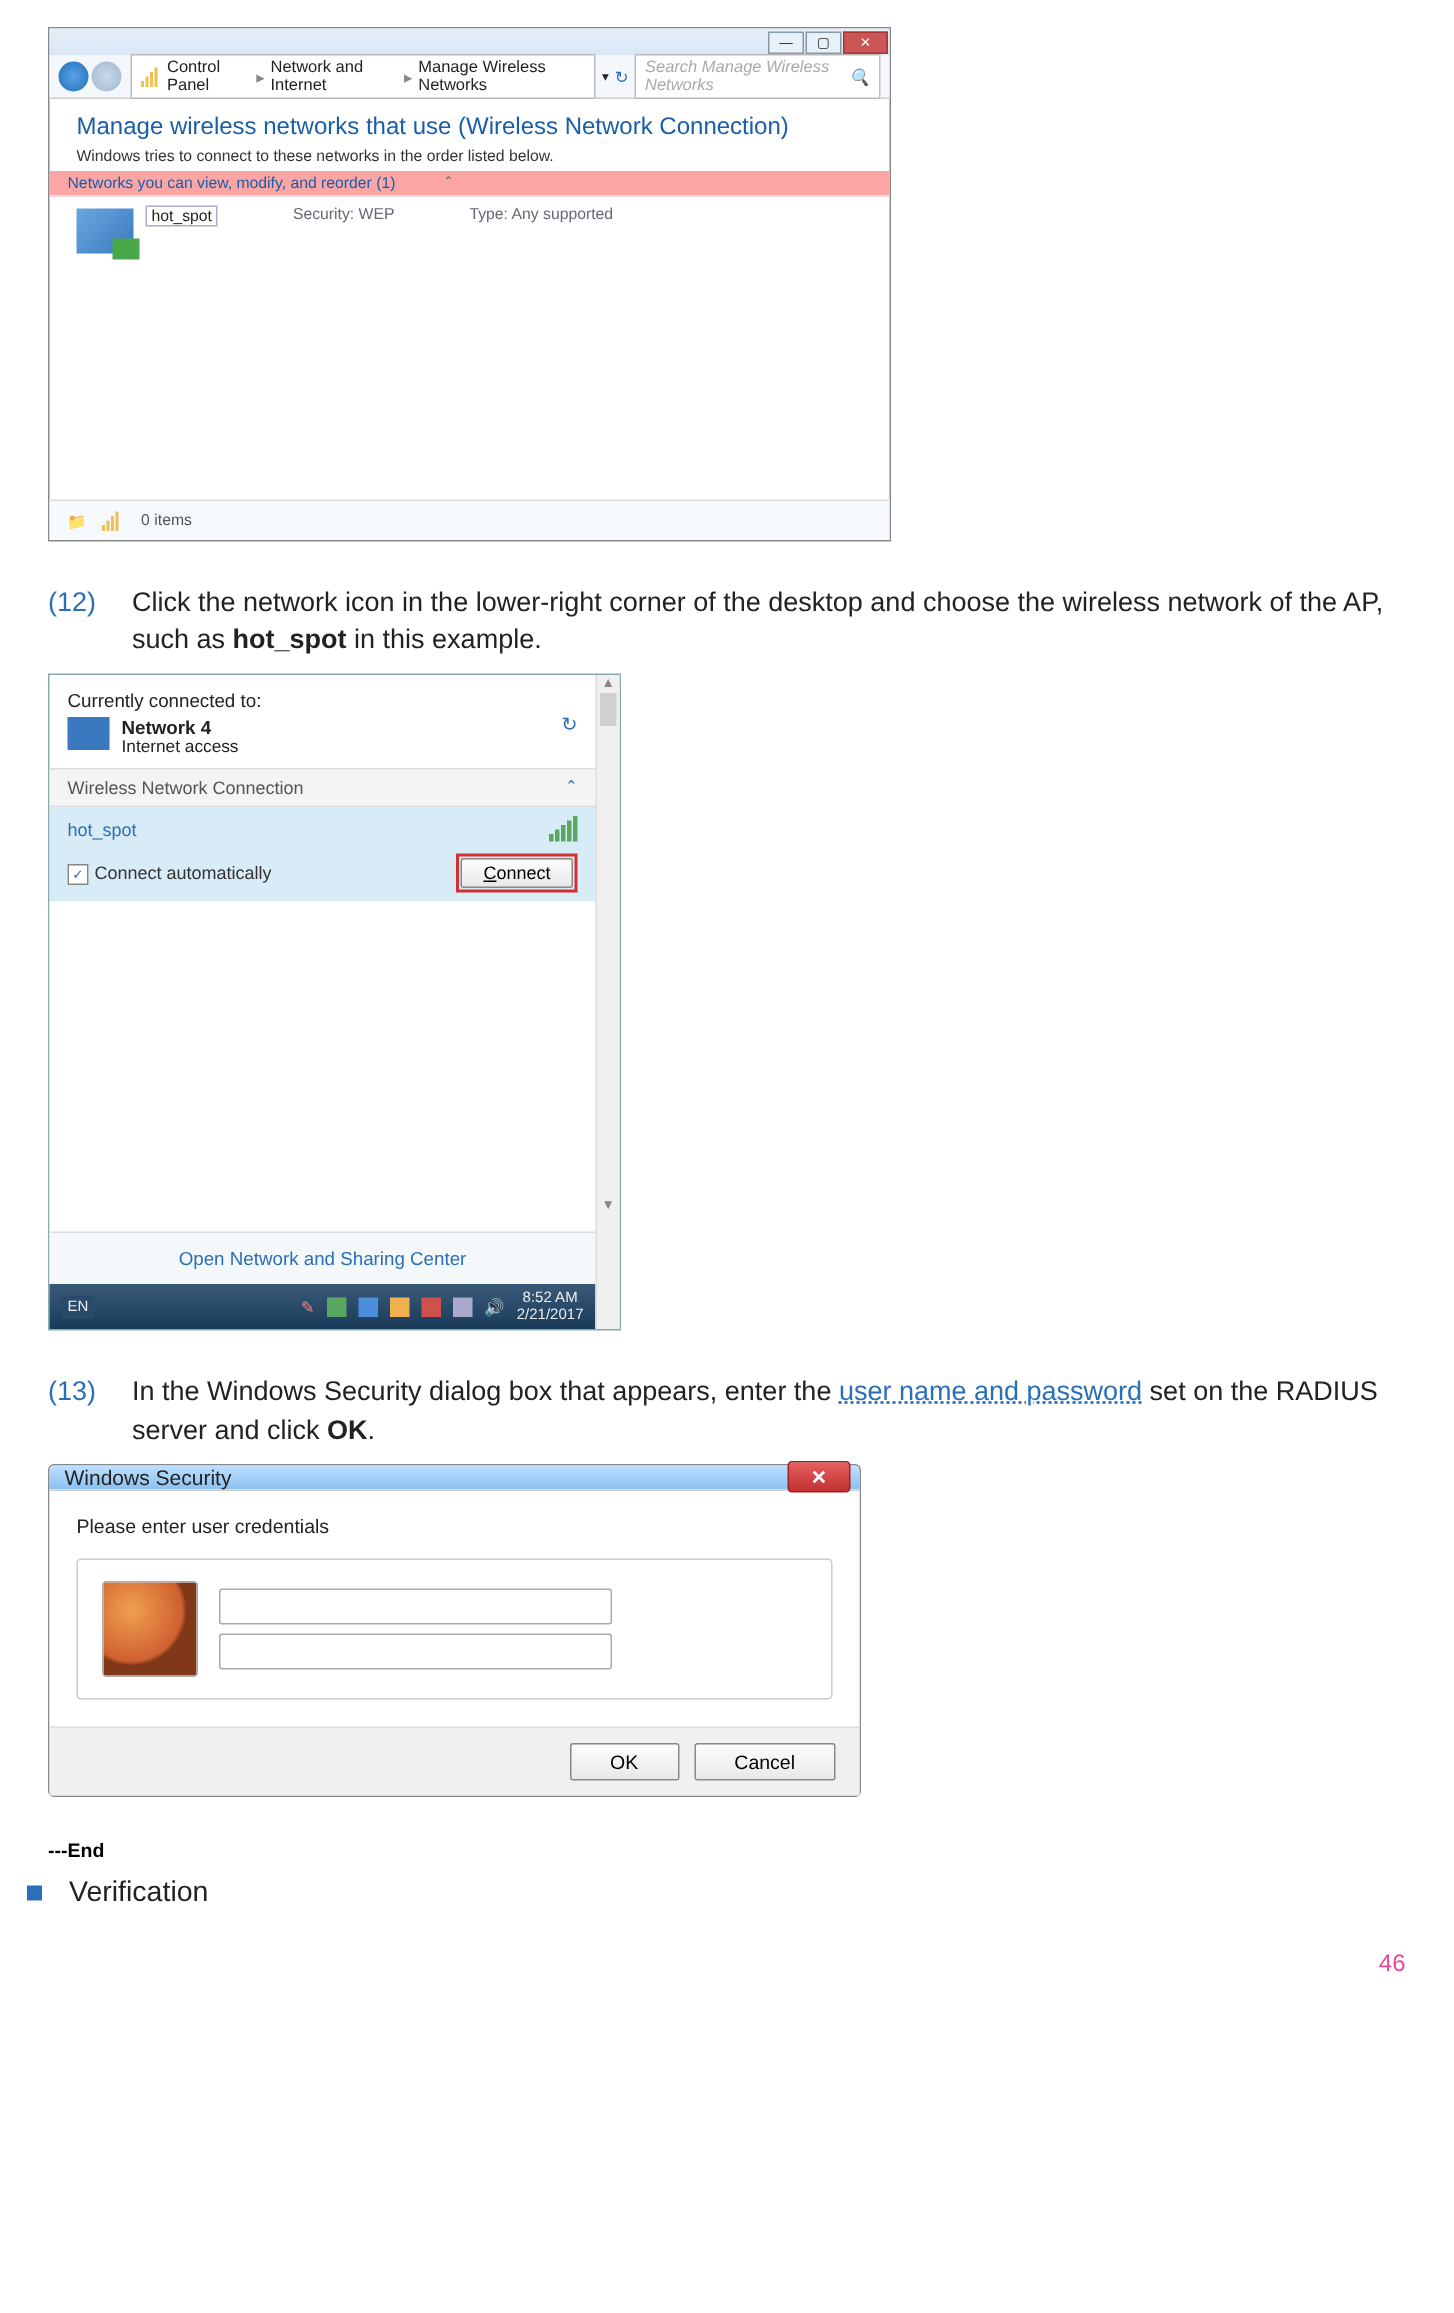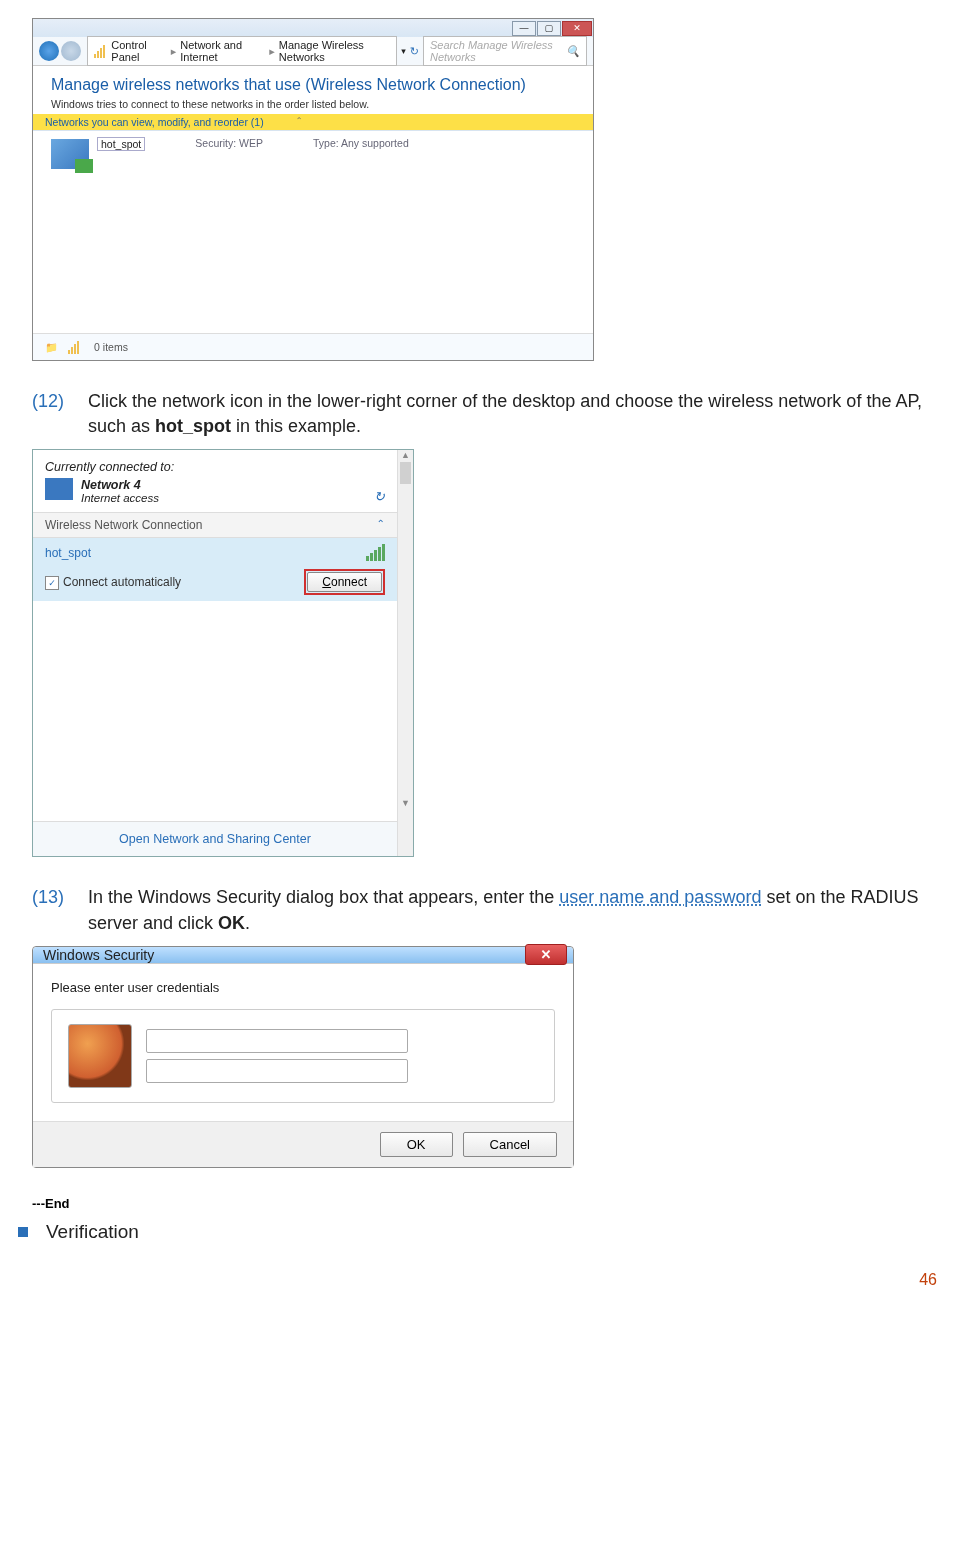--- a/index.html
+++ b/index.html
@@ -14,37 +14,37 @@
     .nav-btn { width:20px; height:20px; border-radius:50%; background:radial-gradient(circle,#5aa3e8,#1e6fb8); margin-right:2px; }
     .nav-btn.r { background:radial-gradient(circle,#c8d8e8,#a0b8d0); }
     .breadcrumb { flex:1; background:#fff; border:1px solid #bbb; padding:2px 6px; margin:0 4px; display:flex; align-items:center; gap:4px; }
     .bc-sep { color:#888; }
     .search { background:#fff; border:1px solid #bbb; padding:2px 6px; color:#aaa; font-style:italic; width:150px; display:flex; align-items:center; justify-content:space-between; }
     .cp-head { padding:10px 18px 4px; }
     .cp-head .t { color:#1a5ea8; font-size:16px; }
     .cp-head .s { font-size:10.5px; color:#333; margin-top:4px; }
     .cp-toolbar { background:linear-gradient(to bottom,#f8fbfe,#e0ecf8); border-top:1px solid #d0dce8; border-bottom:1px solid #d0dce8; padding:3px 12px; font-size:10.5px; display:flex; gap:14px; align-items:center; position:relative; }
     .help { position:absolute; right:10px; width:14px; height:14px; border-radius:50%; background:#4a8edc; color:#fff; font-size:10px; display:flex; align-items:center; justify-content:center; }
-    .cp-sub { background:#fde047; font-size:10.5px; color:#1a5ea8; padding:2px 12px; border-bottom:1px solid #d8e4f0; display:flex; justify-content:flex-start;gap:32px; }
+    .cp-sub { background:#fca5a5; font-size:10.5px; color:#1a5ea8; padding:2px 12px; border-bottom:1px solid #d8e4f0; display:flex; justify-content:flex-start;gap:32px; }
     .chev { color:#666; font-size:8px; }
     .cp-body { height:190px; padding:6px 18px; font-size:10.5px; display:flex; gap:50px; align-items:flex-start; }
     .net-icon { width:38px; height:30px; background:linear-gradient(135deg,#6aa8e0,#3a78c0); position:relative; margin-top:2px; }
     .net-icon::after { content:""; position:absolute; right:-4px; bottom:-4px; width:18px; height:14px; background:#4aa84a; }
     .net-name { background:#fff; border:1px solid #aac; padding:0 3px; font-size:10.5px; }
     .cp-status { border-top:1px solid #ddd; background:#f6fafe; padding:6px 12px; font-size:10.5px; display:flex; align-items:center; gap:10px; color:#555; }
     .sig-icon { width:16px; height:14px; display:inline-flex; align-items:flex-end; gap:1px; }
     .sig-icon span { width:2px; background:#f0c050; }
     .sig-icon span:nth-child(1){height:4px} .sig-icon span:nth-child(2){height:7px} .sig-icon span:nth-child(3){height:10px} .sig-icon span:nth-child(4){height:13px}
     
     .step { display:flex; gap:20px; margin:20px 0 10px 0; line-height:1.4; }
     .stepnum { color:#2a6fb8; min-width:36px; }
     .linklike { color:#2a6fb8; text-decoration:underline dotted; }
     
     .tray { width:380px; border:1.5px solid #8aa; }
-    .tray-top { padding:10px 12px 8px; font-size:12.5px; display:flex; justify-content:space-between; align-items:flex-end;font-style:italic; }
+    .tray-top { padding:10px 12px 8px; font-size:12.5px; display:flex; justify-content:space-between; align-items:center; }
     .refresh { color:#2a6fb8; font-size:13px; }
     .tray-net { display:flex; align-items:flex-start; gap:8px; margin-top:4px; }
     .tray-net .ico { width:28px; height:22px; background:#3a78c0; }
     .tray-sec { background:#f4f4f4; border-top:1px solid #ddd; border-bottom:1px solid #ddd; padding:5px 12px; font-size:12px; color:#555; display:flex; justify-content:space-between; }
     .tray-item { background:#d8ecf8; padding:6px 12px; font-size:12px; }
     .tray-item .row { display:flex; justify-content:space-between; align-items:center; color:#2a6fb8; }
     .bars { display:inline-flex; align-items:flex-end; gap:1px; }
     .bars span { width:3px; background:#5aa860; } .bars span:nth-child(1){height:5px} .bars span:nth-child(2){height:8px} .bars span:nth-child(3){height:11px} .bars span:nth-child(4){height:14px} .bars span:nth-child(5){height:17px}
     .connect-row { display:flex; justify-content:space-between; align-items:center; margin-top:8px; font-size:12px; color:#333; }
     .cbx { width:12px; height:12px; border:1px solid #888; background:#fff; display:inline-flex; align-items:center; justify-content:center; font-size:9px; color:#2a6fb8; margin-right:4px; }
@@ -65,21 +65,21 @@
     .sec-h { color:#1a5ea8; font-size:20px; }
     .sec-s { font-size:13px; margin-top:2px; }
     .sec-form { border:1px solid #ccc; border-radius:3px; padding:14px 16px; margin-top:14px; display:flex; gap:14px; align-items:center; }
     .avatar { width:62px; height:62px; border:1px solid #aaa; border-radius:3px; background:radial-gradient(circle at 30% 30%, #f0a050, #d06030 55%, #803818 60%); position:relative; overflow:hidden; }
     .field { width:260px; height:22px; border:1px solid #aaa; border-radius:2px; background:#fff; margin-bottom:6px; }
     .sec-btns { background:#f0f0f0; border-top:1px solid #ddd; padding:10px 16px; display:flex; justify-content:flex-end; gap:10px; }
     .sec-btns .btn { padding:4px 26px; font-size:13px; }
     .end { color:#000000; font-weight:bold; font-size:13px; margin:22px 0 10px; }
     .verif { display:flex; align-items:center; gap:18px; margin-left:-14px; }
     .sq { width:10px; height:10px; background:#2a6fb8; }
-    .pagenum { text-align:right; color:#c2410c; font-size:16px; margin-top:28px; }
+    .pagenum { text-align:right; color:#ec4899; font-size:16px; margin-top:28px; }
   </style>
 </head>
 <body>
 
 <div class="win cp">
   <div class="cp-titlebar">
     <div class="cp-ctrl mid">—</div>
     <div class="cp-ctrl mid">▢</div>
     <div class="cp-ctrl close">✕</div>
   </div>
@@ -171,20 +171,34 @@
             <span></span>
           </span>
       </div>
       <div class="connect-row">
         <span><span class="cbx">✓</span><span>Connect automatically</span></span>
         <span class="red-box"><button class="btn"><u>C</u><span>onnect</span></button></span>
       </div>
     </div>
     <div class="tray-empty"></div>
     <div class="tray-link">Open Network and Sharing Center</div>
+    <div class="taskbar">
+      <span class="lang">EN</span>
+      <span style="color:#e88">✎</span>
+      <span class="tico" style="background:#5aa860"></span>
+      <span class="tico" style="background:#4a8edc"></span>
+      <span class="tico" style="background:#f0b050"></span>
+      <span class="tico" style="background:#d05050"></span>
+      <span class="tico" style="background:#aac"></span>
+      <span>🔊</span>
+      <div class="dt">
+        <div>8:52 AM</div>
+        <div>2/21/2017</div>
+      </div>
+    </div>
   </div>
   <div class="scroll">
     <div style="text-align:center;font-size:9px;color:#888">▲</div>
     <div style="height:22px;background:#d0d0d0;margin:2px"></div>
     <div style="height:312px"></div>
     <div style="text-align:center;font-size:9px;color:#888">▼</div>
   </div>
 </div>
 
 <div class="step">

